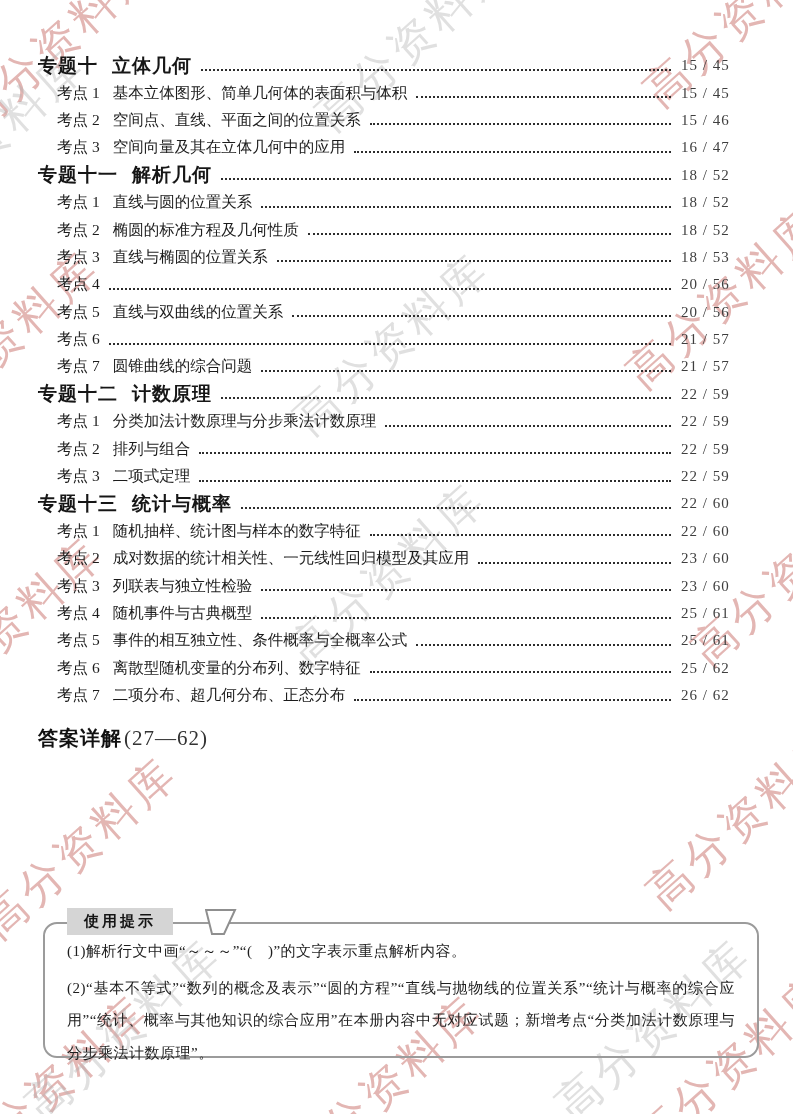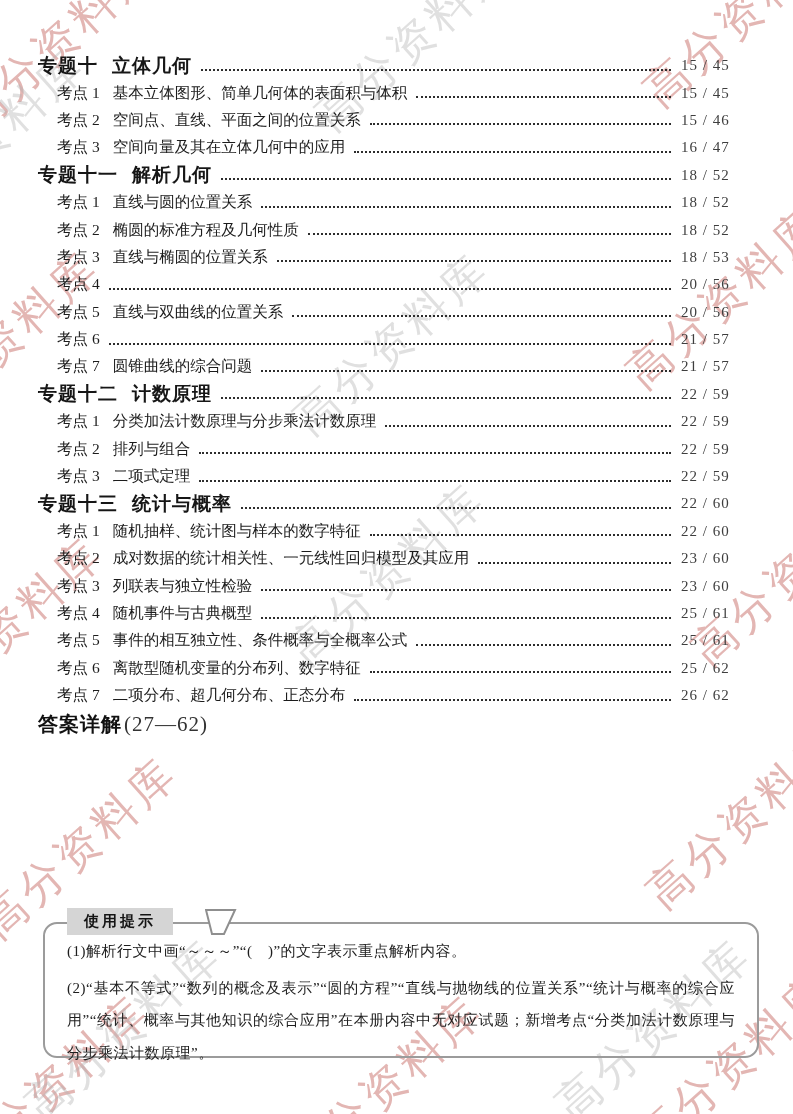--- a/index.html
+++ b/index.html
@@ -32,21 +32,21 @@
     margin:0 6px 0 9px;
     min-width:20px;
   }
   .pages{
     width:74px;margin-left:4px;
     font-size:15px;color:#3e3e3e;
     white-space:nowrap;letter-spacing:1px;
     text-align:left;flex:none;
   }
   
-  .answer-row{display:flex;align-items:baseline;height:30px;margin-top:2px;}
+  .answer-row{display:flex;align-items:baseline;height:30px;margin-top:16px;}
   .answer-title{
     font-family:"Liberation Sans", sans-serif;
     font-weight:bold;font-size:20px;color:#111;letter-spacing:1px;
   }
   .answer-range{font-size:21px;color:#333;margin-left:2px;letter-spacing:1px;}
   
   .tipbox{
     position:absolute;left:43px;top:922px;width:712px;height:132px;
     border:2px solid #9b9b9b;border-radius:14px;background:transparent;
   }

